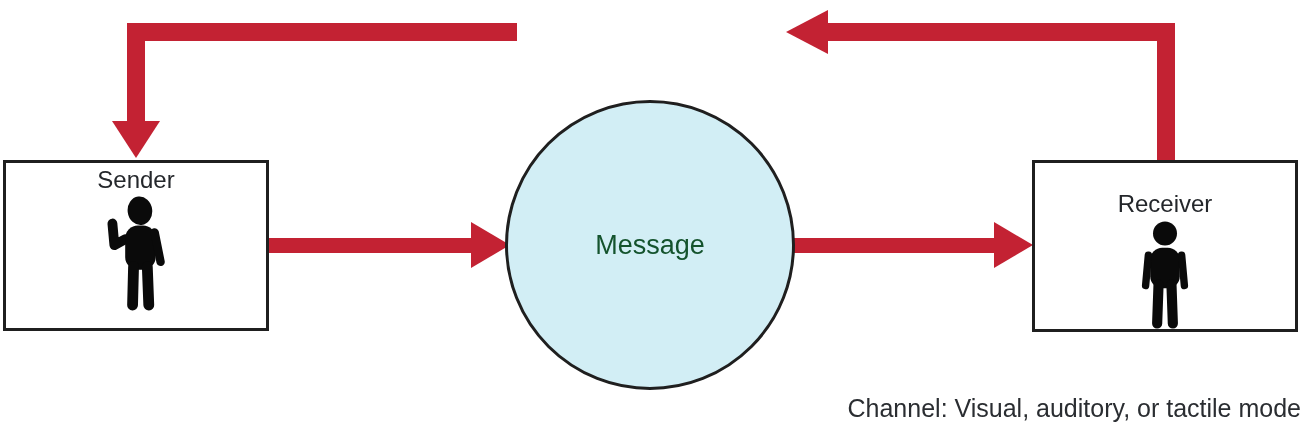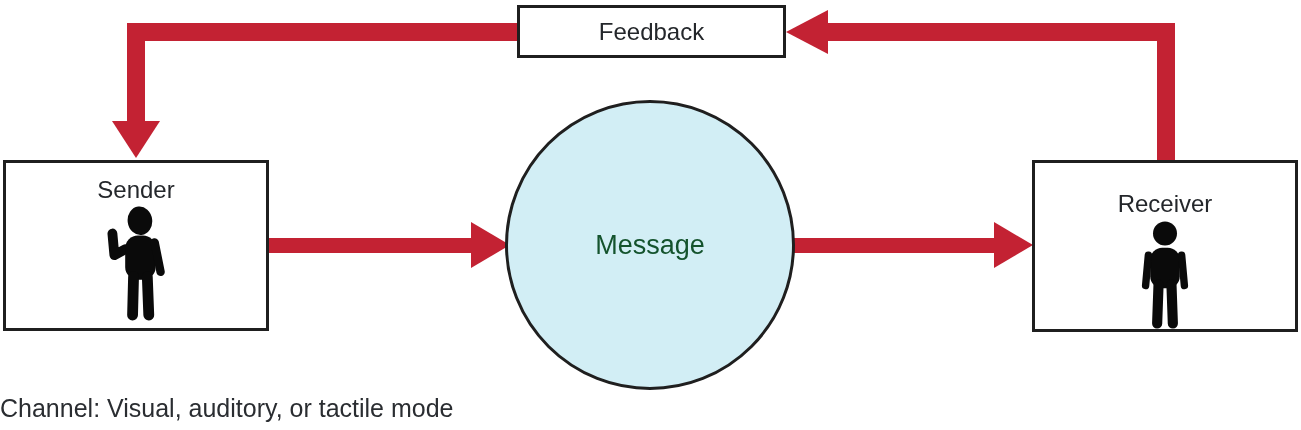--- a/index.html
+++ b/index.html
@@ -50,59 +50,56 @@
     position:absolute;
     background:var(--background);
     border:3px solid var(--border);
   }
   #feedback-box{
     left:517px;top:5px;width:269px;height:53px;
     display:flex;align-items:center;justify-content:center;
     font-size:24px;
   }
   #sender-box{left:3px;top:160px;width:266px;height:171px;
-    display:flex;flex-direction:column;align-items:center;padding-top:13px;}
+    display:flex;flex-direction:column;align-items:center;padding-top:3px;}
   #receiver-box{left:1032px;top:160px;width:266px;height:172px;
     display:flex;flex-direction:column;align-items:center;padding-top:27px;}
   .box-label{font-size:24px;line-height:28px;}
   .person-svg{display:block;margin-top:2px;}
   #message-circle{
     position:absolute;left:505px;top:100px;width:290px;height:290px;
     border-radius:50%;
     background:var(--message-fill);
     border:3px solid var(--border);
     display:flex;align-items:center;justify-content:center;
     font-size:27px;color:#14532d;
   }
   #caption{
     position:absolute;left:0;top:394px;width:100%;
-    text-align:left;font-size:25px;color:#2a2d31;
+    text-align:right;font-size:25px;color:#2a2d31;
   }
 </style>
 </head>
 <body>
 
 <div class="canvas">
 
   <div class="rseg" id="fb-right-v"></div>
   <div class="rseg" id="fb-right-h"></div>
   <div class="tri" id="tri-left"></div>
   <div class="rseg" id="fb-left-h"></div>
   <div class="rseg" id="fb-left-v"></div>
   <div class="tri" id="tri-down"></div>
 
   <div class="rseg" id="s2m-shaft"></div>
   <div class="tri" id="s2m-head"></div>
 
   <div class="rseg" id="m2r-shaft"></div>
   <div class="tri" id="m2r-head"></div>
 
-  <div class="node-box" id="feedback-box">
-    <span>Feedback</span>
-  </div>
 
   <div class="node-box" id="sender-box">
     <div class="box-label">Sender</div>
     <svg class="person-svg" width="72" height="116" viewBox="0 0 72 118" aria-hidden="true">
       <g fill="#0a0a0a" stroke="#0a0a0a">
         <ellipse cx="40" cy="15" rx="12.5" ry="14.5" transform="rotate(-7 40 15)" stroke="none"></ellipse>
         <path d="M12 28 L14 50 L25 44" fill="none" stroke-width="10" stroke-linecap="round" stroke-linejoin="round"></path>
         <rect x="25" y="30" width="31" height="45" rx="13" stroke="none"></rect>
         <path d="M55 37 L61 67" fill="none" stroke-width="8.5" stroke-linecap="round"></path>
         <path d="M33.5 72 L32.5 111" fill="none" stroke-width="11" stroke-linecap="round"></path>

